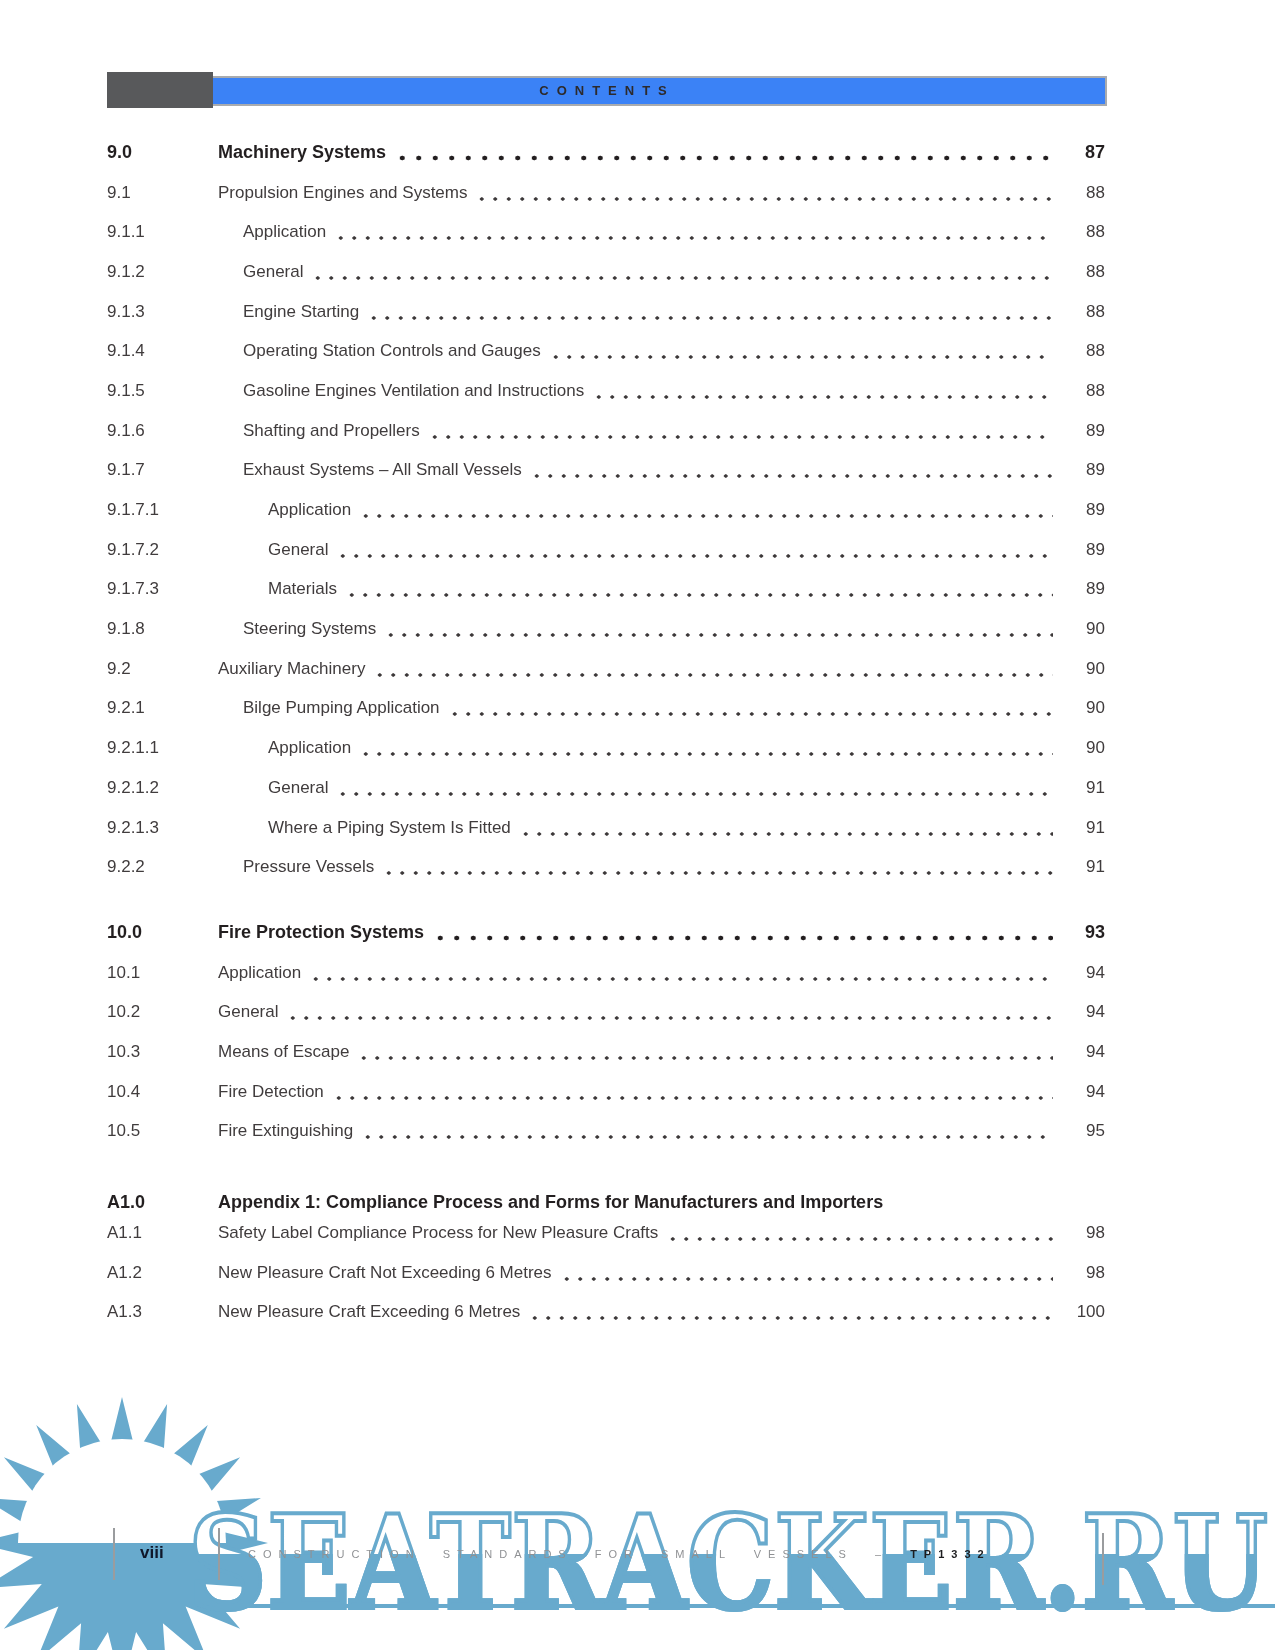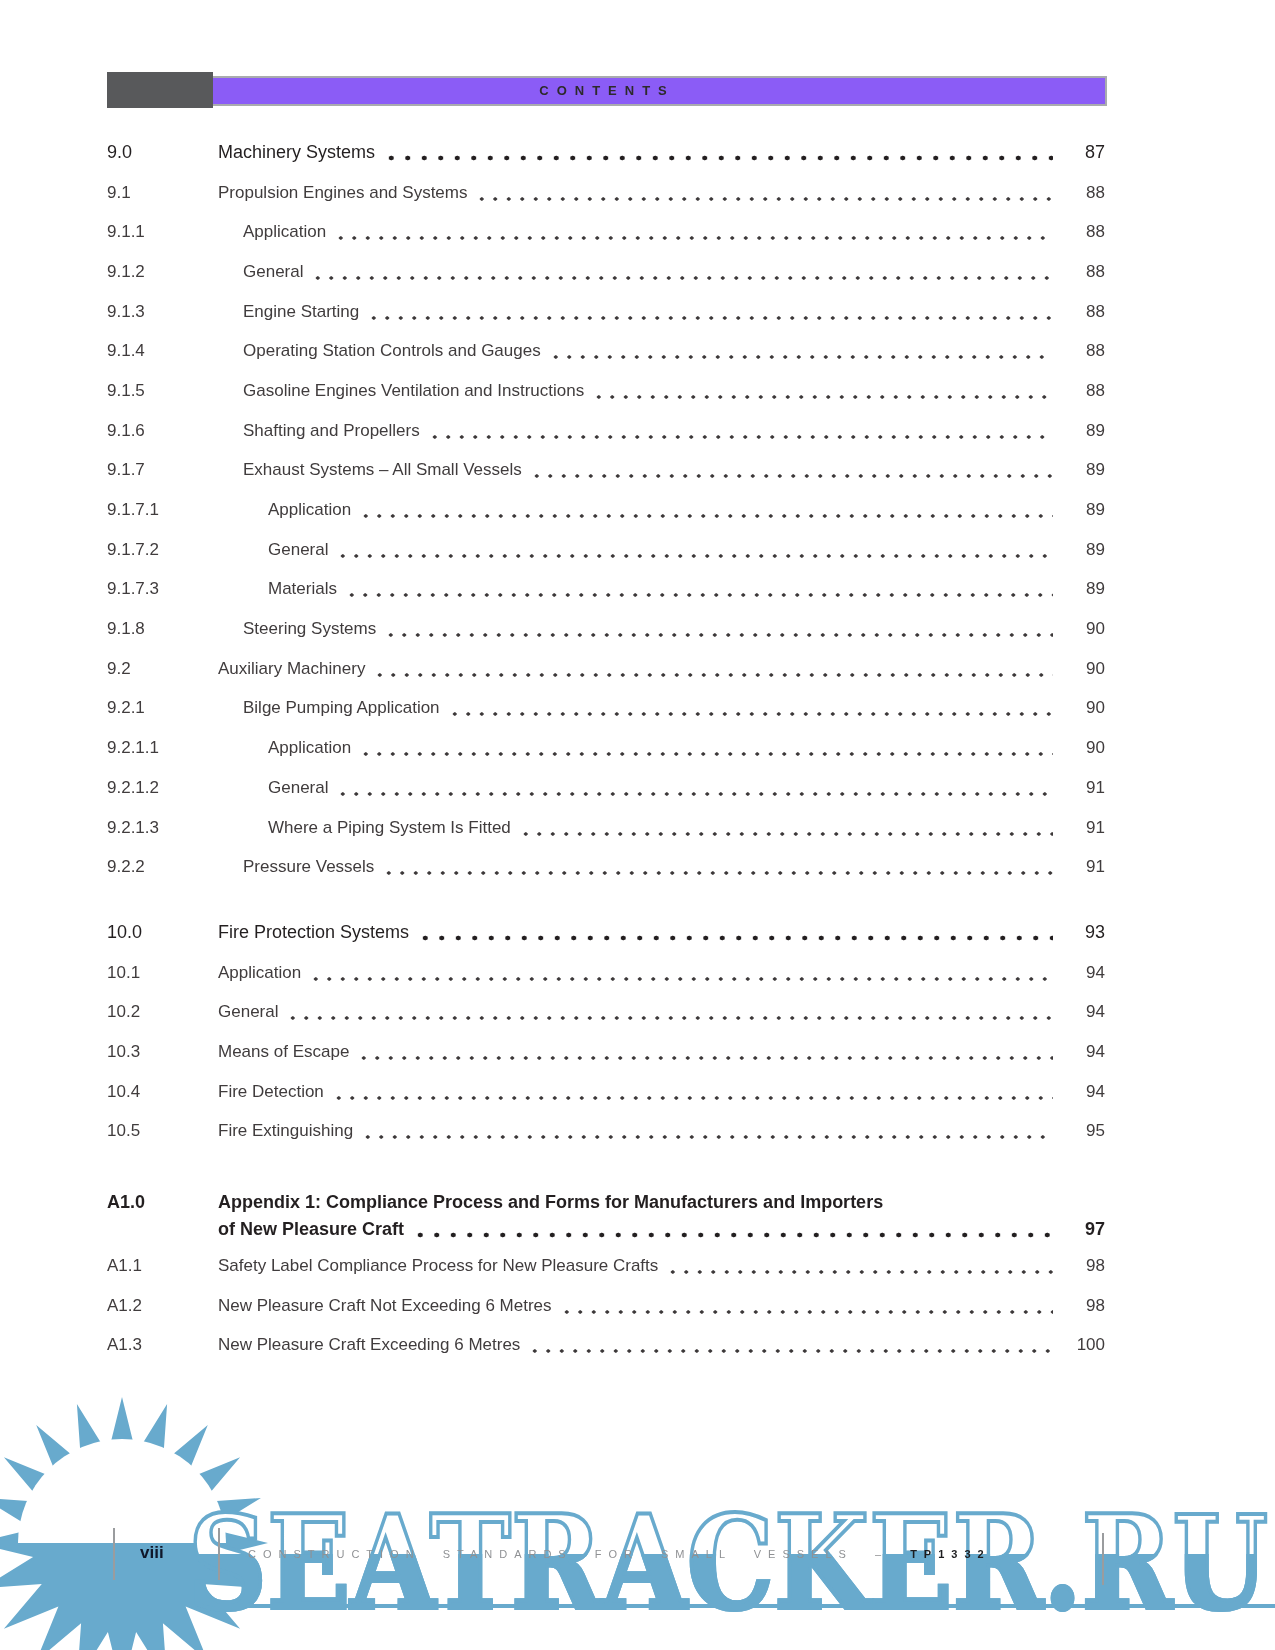--- a/index.html
+++ b/index.html
@@ -3,33 +3,33 @@
 <meta charset="utf-8">
 <style>
   html,body{margin:0;padding:0;}
   body{
     width:1275px;height:1650px;position:relative;background:#ffffff;
     font-family:"Liberation Sans",sans-serif;color:#2d2a2b;overflow:hidden;
   }
   
   .hdr{
     position:absolute;left:107px;top:76px;width:996px;height:26px;
-    border:2px solid #a9abae;background:#8b5cf6;
+    border:2px solid #a9abae;background:#3b82f6;
   }
   .hdr-block{
     position:absolute;left:-2px;top:-6px;width:106px;height:36px;background:#58595b;
   }
   .hdr-title{
     position:absolute;left:0;right:0;top:5px;text-align:center;
     font-size:13px;font-weight:bold;letter-spacing:8px;color:#2d2a2b;
   }
   
   .toc{position:absolute;left:107px;top:133px;width:998px;}
   .toc-row{display:flex;align-items:center;height:39.7px;font-size:17px;color:#403c3d;}
-  .toc-row.bold{font-weight:normal;font-size:18px;color:#231f20;}
+  .toc-row.bold{font-weight:bold;font-size:18px;color:#231f20;}
   .toc-row.gap, .toc-block.gap{margin-top:26px;}
   .toc-num{width:111px;flex:0 0 111px;}
   .toc-body{flex:1;display:flex;align-items:center;min-width:0;}
   .ind-2 .toc-body{padding-left:25px;}
   .ind-3 .toc-body{padding-left:50px;}
   .toc-title{white-space:nowrap;padding-right:4px;}
   .dots{
     flex:1;align-self:stretch;margin:0 6px 0 4px;
     background-image:radial-gradient(circle,#3a3637 1.5px,transparent 1.8px);
     background-size:13.5px 4px;background-repeat:repeat-x;
@@ -314,28 +314,20 @@
     </div>
   </div>
 
   <div class="toc-block gap">
     <div class="line1">
       <div class="toc-num">A1.0</div>
       <div class="toc-body">
           <div class="toc-title l1">Appendix 1:  Compliance Process and Forms for Manufacturers and Importers</div>
         </div>
     </div>
-    <div class="line2">
-      <div class="toc-num"></div>
-      <div class="toc-body">
-        <div class="toc-title l2">of New Pleasure Craft</div>
-        <div class="dots big"></div>
-        <div class="toc-page">97</div>
-      </div>
-    </div>
   </div>
 
   <div class="toc-row ind-1">
     <div class="toc-num">A1.1</div>
     <div class="toc-body">
       <div class="toc-title">Safety Label Compliance Process for New Pleasure Crafts</div>
       <div class="dots"></div>
       <div class="toc-page">98</div>
     </div>
   </div>

